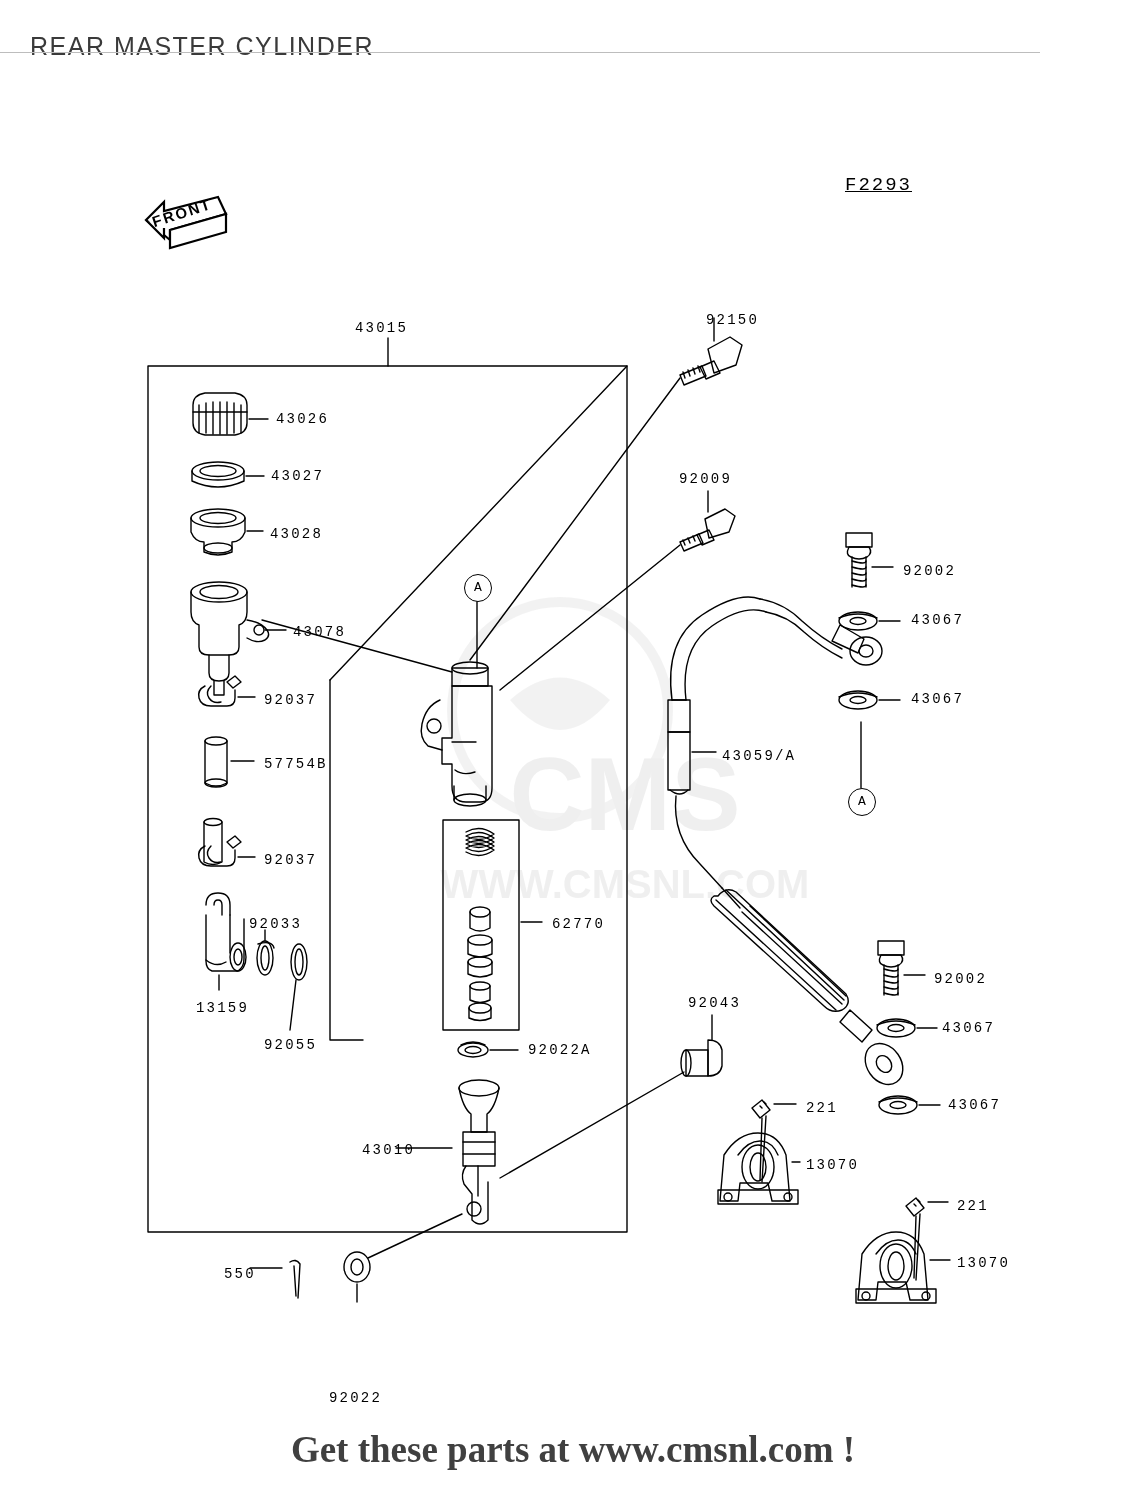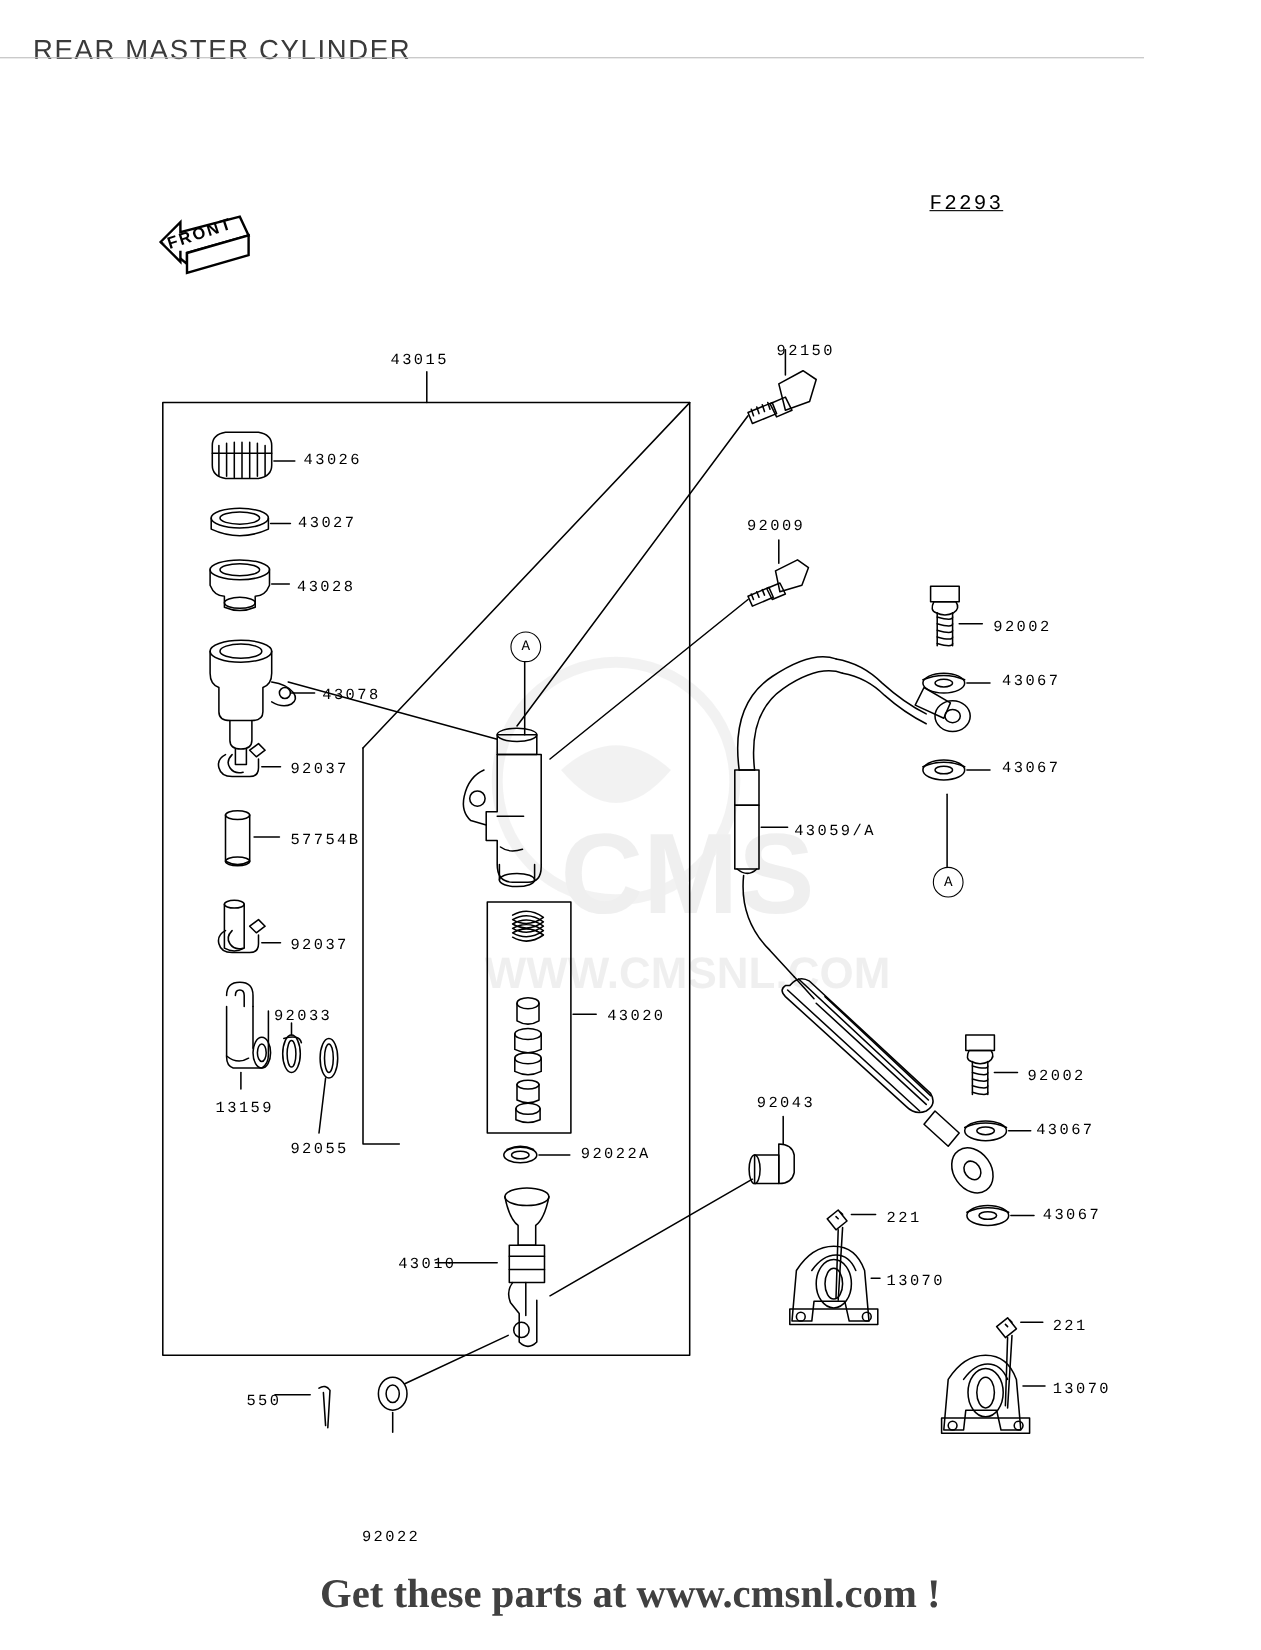--- a/index.html
+++ b/index.html
@@ -457,21 +457,21 @@
   <div class="lbl" style="left:270px;  top:526px;">43028</div>
   <div class="lbl" style="left:679px;  top:471px;">92009</div>
   <div class="lbl" style="left:903px; top:563px;">92002</div>
   <div class="lbl" style="left:911px; top:612px;">43067</div>
   <div class="lbl" style="left:293px;  top:624px;">43078</div>
   <div class="lbl" style="left:911px; top:691px;">43067</div>
   <div class="lbl" style="left:264px; top:692px;">92037</div>
   <div class="lbl" style="left:722px;  top:748px;">43059/A</div>
   <div class="lbl" style="left:264px;  top:756px;">57754B</div>
   <div class="lbl" style="left:264px; top:852px;">92037</div>
-  <div class="lbl" style="left:552px;  top:916px;">43020</div>
+  <div class="lbl" style="left:552px;  top:916px;">62770</div>
   <div class="lbl" style="left:249px;  top:916px;">92033</div>
   <div class="lbl" style="left:934px; top:971px;">92002</div>
   <div class="lbl" style="left:196px;  top:1000px;">13159</div>
   <div class="lbl" style="left:688px;  top:995px;">92043</div>
   <div class="lbl" style="left:942px; top:1020px;">43067</div>
   <div class="lbl" style="left:264px;  top:1037px;">92055</div>
   <div class="lbl" style="left:528px;  top:1042px;">92022A</div>
   <div class="lbl" style="left:806px; top:1100px;">221</div>
   <div class="lbl" style="left:948px; top:1097px;">43067</div>
   <div class="lbl" style="left:362px;  top:1142px;">43010</div>

